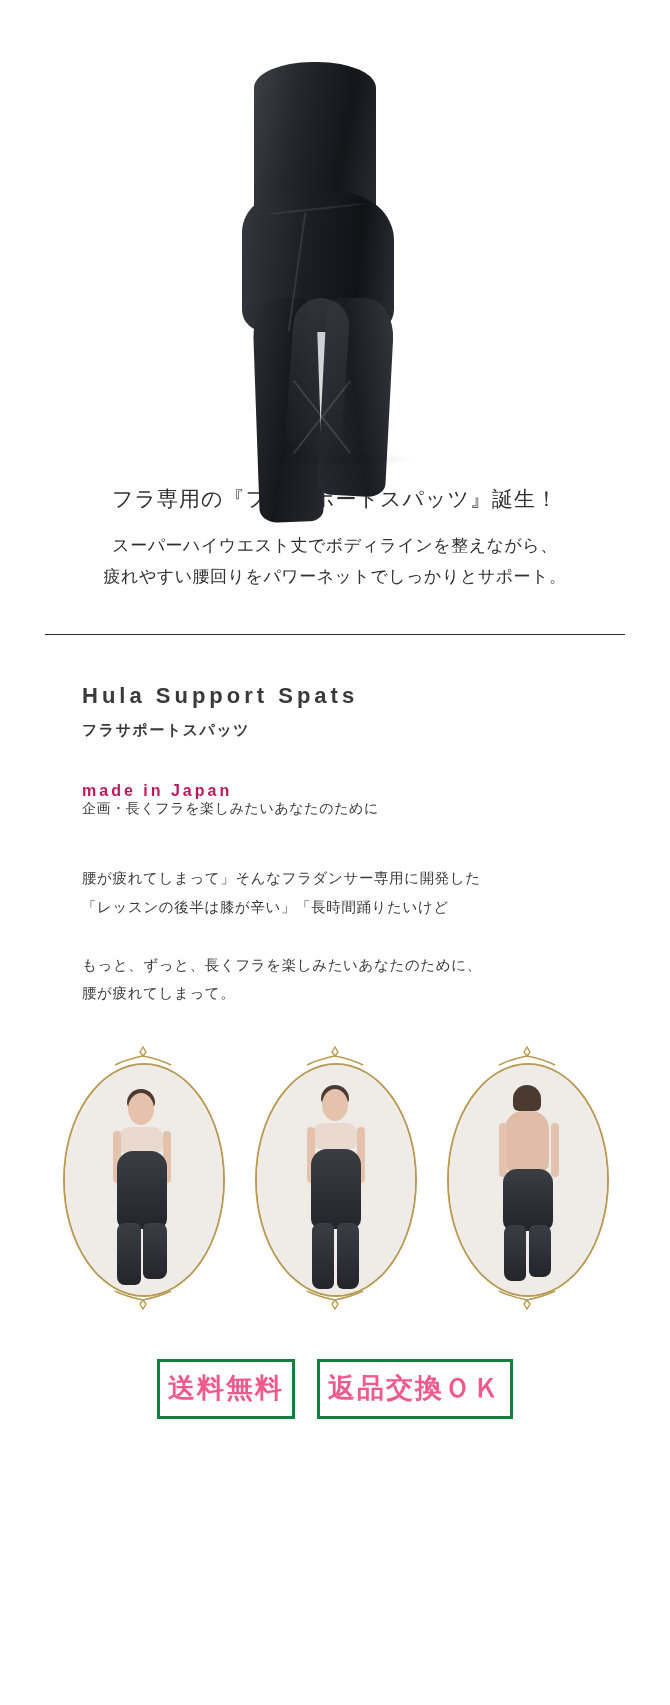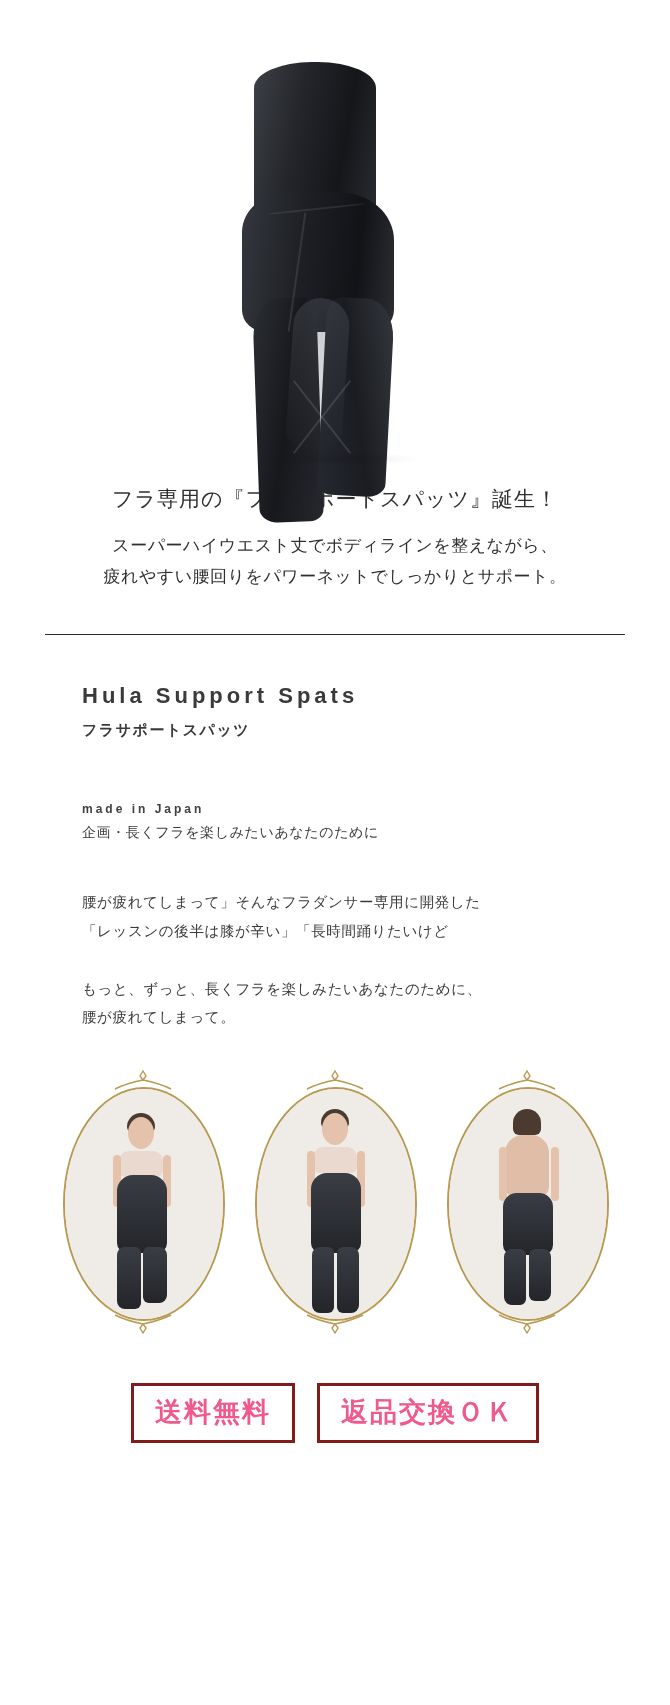--- a/index.html
+++ b/index.html
@@ -152,28 +152,28 @@
     letter-spacing: 4px;
     color: #3a3a3a;
     font-weight: bold;
     margin-bottom: 12px;
   }
   .info .jp-title {
     font-size: 15px;
     letter-spacing: 1.5px;
     color: #3a3a3a;
     font-weight: bold;
-    margin-bottom: 62px;
+    margin-bottom: 42px;
   }
   .info .made-en {
-    font-size: 12px;
+    font-size: 16px;
     letter-spacing: 3px;
-    color: #404040;
+    color: #be185d;
     font-weight: bold;
-    margin-bottom: 8px;
+    margin-bottom: 0;
   }
   .info .made-jp {
     font-size: 14px;
     letter-spacing: 0.6px;
     color: #3a3a3a;
     margin-bottom: 46px;
   }
   .info .para {
     font-size: 14.5px;
     line-height: 1.95;
@@ -247,26 +247,26 @@
   }
 
   
   .badges {
     display: flex;
     justify-content: center;
     gap: 22px;
     margin-top: 52px;
   }
   .badge {
-    border: 3px solid #7f1d1d;
+    border: 3px solid #15803d;
     color: #ef5a8c;
     font-weight: bold;
     font-size: 27px;
     letter-spacing: 2px;
-    padding: 12px 21px;
+    padding: 12px 8px;
     line-height: 1.1;
     background: #ffffff;
   }
 </style>
 </head>
 <body>
 
 <div class="page">
 
   <div class="hero">

